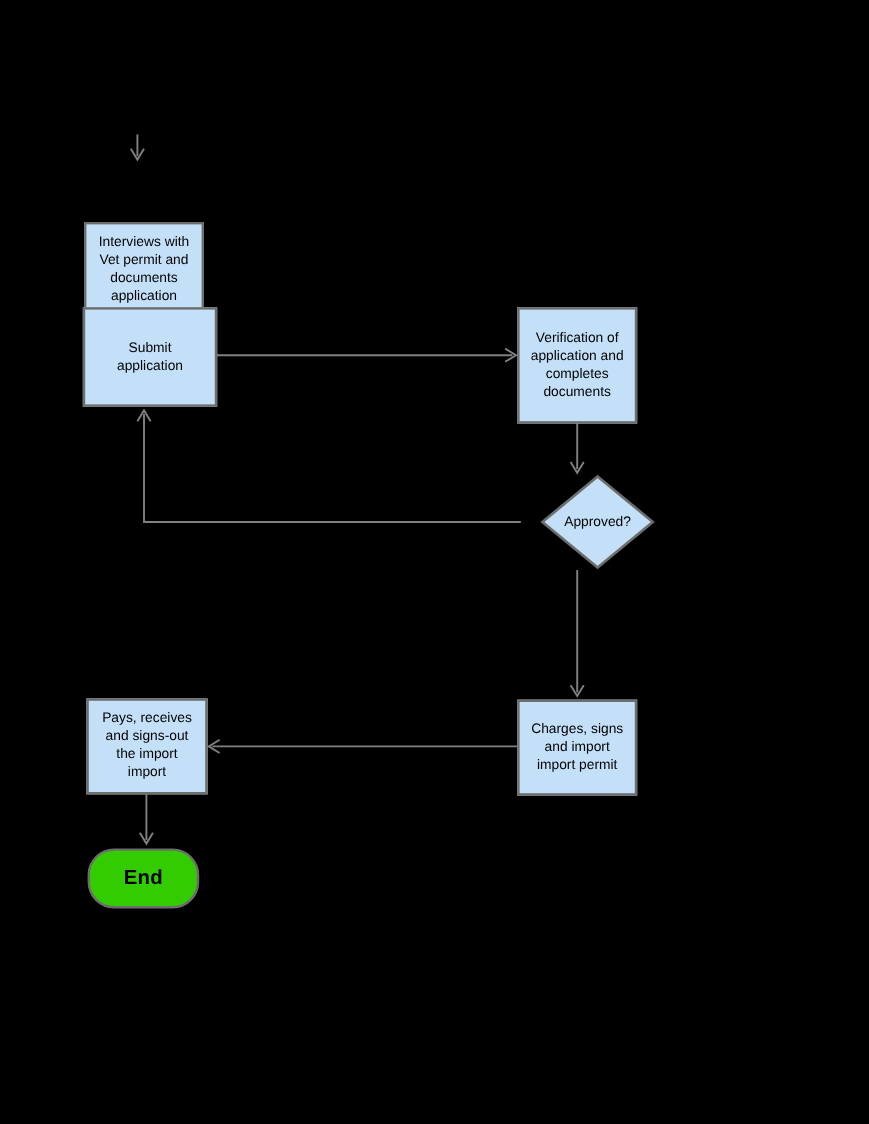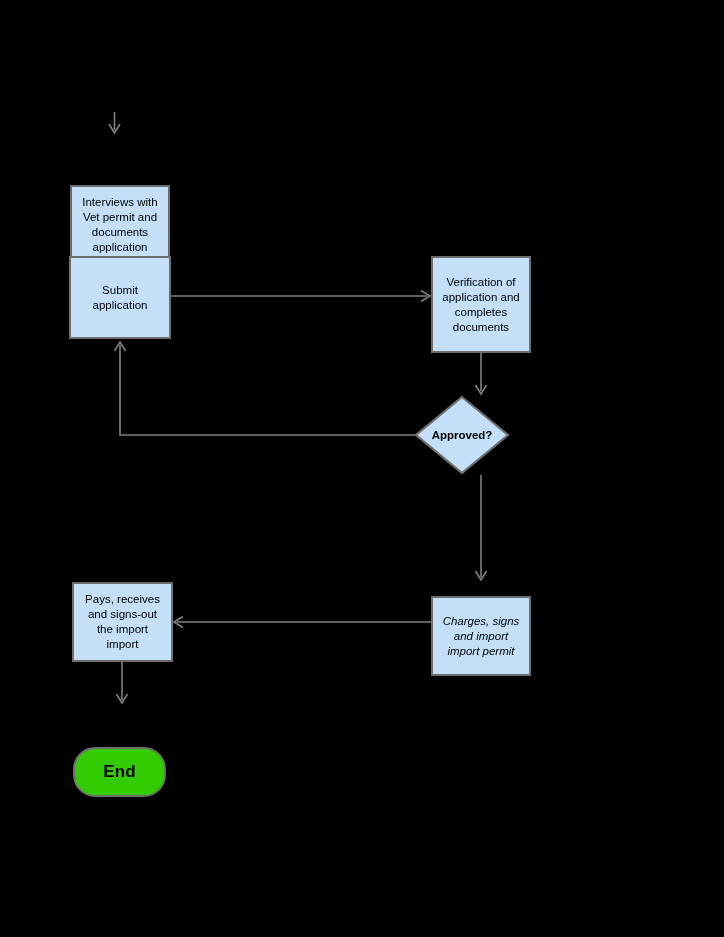--- a/index.html
+++ b/index.html
@@ -131,57 +131,57 @@
 
   <div class="node process" style="left:70px; top:137px; width:100px; height:80px;margin-top:48px;">
     <span>
       <span>Interviews with</span><br>
       <span>Vet permit and</span><br>
       <span>documents</span><br>
       <span>application</span>
     </span>
   </div>
 
-  <div class="node process" style="left:69px; top:256px; width:102px; height:83px;">
+  <div class="node process" style="left:69px; top:256px; width:112px; height:83px;">
     <span>
       <span>Submit</span><br>
       <span>application</span>
     </span>
   </div>
 
   <div class="node process" style="left:431px; top:256px; width:100px; height:97px;">
     <span>
       <span>Verification of</span><br>
       <span>application and</span><br>
       <span>completes</span><br>
       <span>documents</span>
     </span>
   </div>
 
-  <div class="decision-wrap" style="left:414px; top:395px; width:96px; height:80px;font-weight:bold;">
+  <div class="decision-wrap" style="left:450px; top:395px; width:96px; height:80px;">
     <svg class="decision-shape" width="96" height="80" viewBox="0 0 96 80" xmlns="http://www.w3.org/2000/svg">
       <polygon points="48,2 94,40 48,78 2,40" fill="#C3E0F8" stroke="#6D6D6D" stroke-width="2.2"></polygon>
     </svg>
     <div class="decision-label">Approved?</div>
   </div>
 
   <div class="node process" style="left:72px; top:582px; width:101px; height:80px;">
     <span>
       <span>Pays, receives</span><br>
       <span>and signs-out</span><br>
       <span>the import</span><br>
       <span>import</span>
     </span>
   </div>
 
-  <div class="node process" style="left:431px; top:596px; width:100px; height:80px;font-style:italic;">
+  <div class="node process" style="left:431px; top:583px; width:100px; height:80px;">
     <span>
       <span>Charges, signs</span><br>
       <span>and import</span><br>
       <span>import permit</span>
     </span>
   </div>
 
-  <div class="node terminal" style="left:73px; top:707px; width:93px; height:50px;margin-top:40px;">
+  <div class="node terminal" style="left:73px; top:707px; width:93px; height:50px;">
     <span>End</span>
   </div>
 
 </div>
 
 </body></html>

